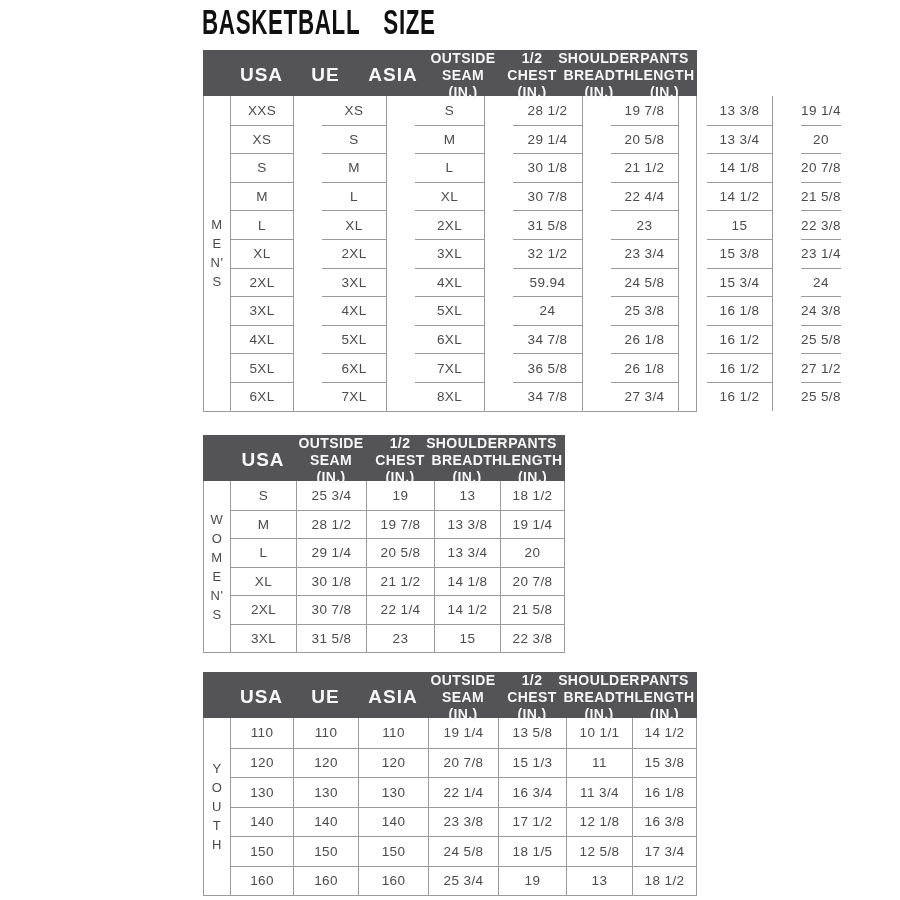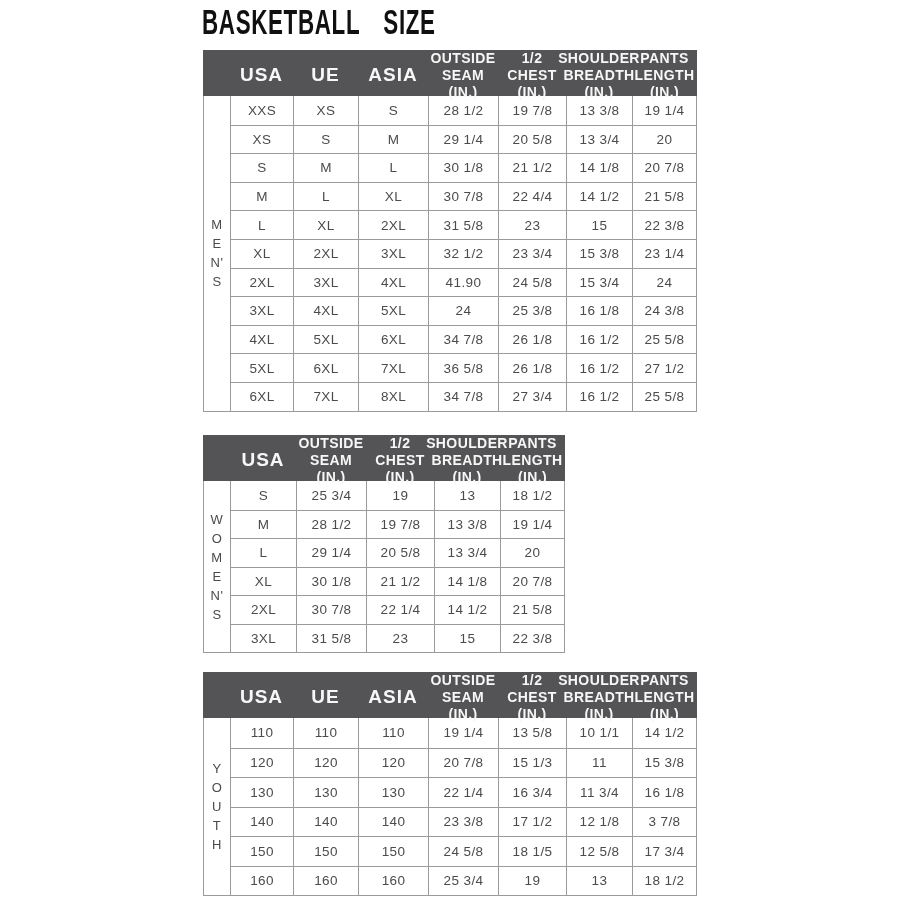--- a/index.html
+++ b/index.html
@@ -40,21 +40,21 @@
   .hcell.small{font-size:14px;font-weight:700;letter-spacing:.4px;line-height:1.2;}
 
   .tbody{display:flex;border:1px solid var(--border);border-top:none;}
   .side-cell{
     width:27px;flex:0 0 27px;border-right:1px solid var(--border);
     display:flex;flex-direction:column;justify-content:center;align-items:center;
     font-size:13px;line-height:19px;color:var(--cell-text);letter-spacing:.5px;
   }
   .rows{flex:1;display:flex;flex-direction:column;}
   .row{display:grid;}
-  .t-mens  .row{grid-template-columns:63px 65px 70px 70px 68px 66px 1fr;height:28.6px;}
+  .t-mens  .row{grid-template-columns:63px 65px 70px 70px 68px 66px 1fr;height:28.6px;gap:28px;}
   .t-youth .row{grid-template-columns:63px 65px 70px 70px 68px 66px 1fr;height:29.5px;}
   .t-womens .row{grid-template-columns:66px 70px 68px 66px 1fr;height:28.5px;}
   .row + .row > .cell{border-top:1px solid var(--border);}
   .cell{
     display:flex;align-items:center;justify-content:center;
     border-right:1px solid var(--border);
     font-size:13.5px;color:var(--cell-text);letter-spacing:.4px;white-space:nowrap;
   }
   .cell:last-child{border-right:none;}
 </style>
@@ -156,21 +156,21 @@
             <div class="cell">3XL</div>
             <div class="cell">32 1/2</div>
             <div class="cell">23 3/4</div>
             <div class="cell">15 3/8</div>
             <div class="cell">23 1/4</div>
           </div>
           <div class="row">
             <div class="cell">2XL</div>
             <div class="cell">3XL</div>
             <div class="cell">4XL</div>
-            <div class="cell">41.90</div>
+            <div class="cell">59.94</div>
             <div class="cell">24 5/8</div>
             <div class="cell">15 3/4</div>
             <div class="cell">24</div>
           </div>
           <div class="row">
             <div class="cell">3XL</div>
             <div class="cell">4XL</div>
             <div class="cell">5XL</div>
             <div class="cell">24</div>
             <div class="cell">25 3/8</div>
@@ -360,21 +360,21 @@
             <div class="cell">11 3/4</div>
             <div class="cell">16 1/8</div>
           </div>
           <div class="row">
             <div class="cell">140</div>
             <div class="cell">140</div>
             <div class="cell">140</div>
             <div class="cell">23 3/8</div>
             <div class="cell">17 1/2</div>
             <div class="cell">12 1/8</div>
-            <div class="cell">3 7/8</div>
+            <div class="cell">16 3/8</div>
           </div>
           <div class="row">
             <div class="cell">150</div>
             <div class="cell">150</div>
             <div class="cell">150</div>
             <div class="cell">24 5/8</div>
             <div class="cell">18 1/5</div>
             <div class="cell">12 5/8</div>
             <div class="cell">17 3/4</div>
           </div>

